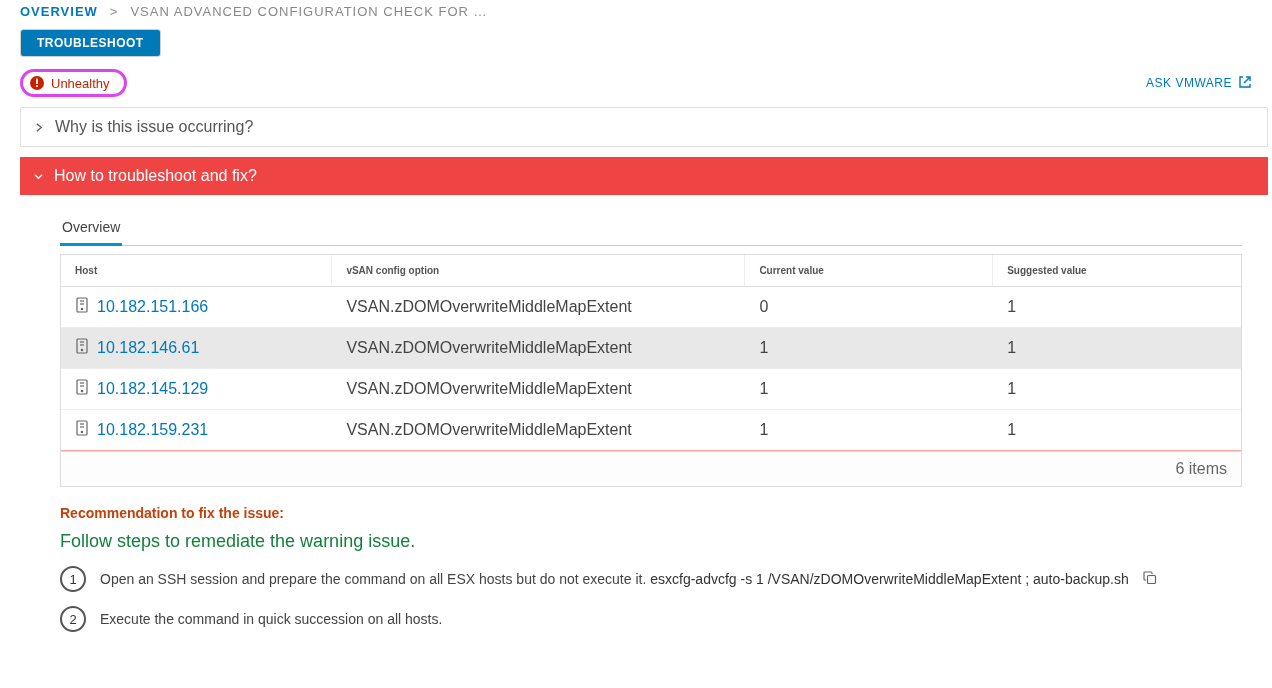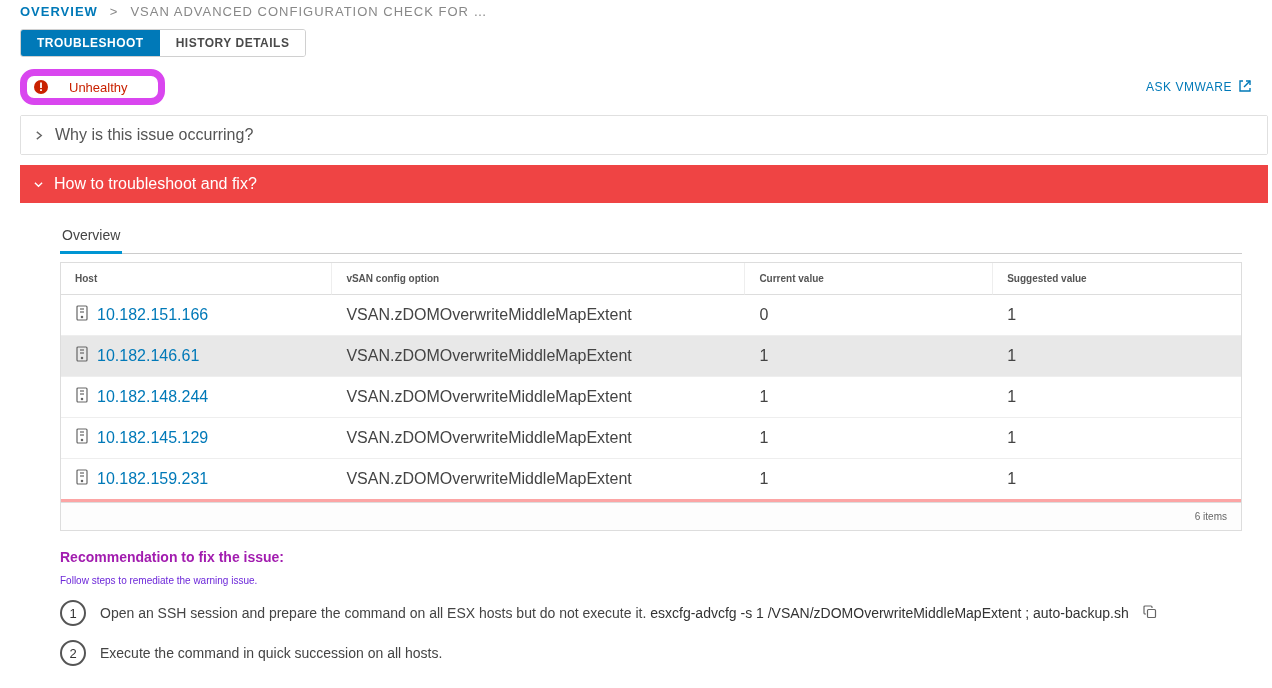--- a/index.html
+++ b/index.html
@@ -51,24 +51,24 @@
   
   .status-row {
     display: flex;
     justify-content: space-between;
     align-items: center;
     padding-right: 20px;
   }
   .badge {
     display: inline-flex;
     align-items: center;
-    gap: 20px;
-    border: 7px solid #d946ef;
+    gap: 6px;
+    border: 3px solid #d946ef;
     border-radius: 14px;
-    padding: 3px 30px 3px 6px;
+    padding: 3px 14px 3px 6px;
     color: #c92100;
     font-size: 13px;
   }
   .badge svg { display: block; }
   .ask-link {
     display: inline-flex;
     align-items: center;
     gap: 6px;
     color: #0079B8;
     font-weight: 400;
@@ -135,42 +135,42 @@
   }
   .tbl th:last-child { border-right: none; }
   .tbl td {
     padding: 10px 14px;
     font-size: 16px;
     color: #444;
     border-bottom: 1px solid #eee;
     vertical-align: middle;
   }
   .tbl tr.selected td { background: #e8e8e8; }
-  .tbl tr:last-child td { border-bottom: 3px solid #fca5a5; }
+  .tbl tr:last-child td { border-bottom: 1px solid #fca5a5; }
   .host-cell {
     display: flex;
     align-items: center;
     gap: 8px;
     color: #0079B8;
   }
   .host-cell a { color: #0079B8; text-decoration: none; cursor: pointer; }
   .table-footer {
     text-align: right;
     padding: 8px 14px;
-    font-size: 10px;
+    font-size: 16px;
     color: #666;
     border: 1px solid #ddd;
     border-top: none;
     background: #fdfdfd;
   }
 
   
   .reco { margin-top: 18px; padding-bottom: 20px; }
-  .reco-title { font-weight: 600; font-size: 14px; color: #a21caf; margin-bottom: 10px; }
-  .reco-sub { font-size: 10px; color: #6d28d9; margin-bottom: 14px; }
+  .reco-title { font-weight: 600; font-size: 14px; color: #c2410c; margin-bottom: 10px; }
+  .reco-sub { font-size: 18px; color: #15803d; margin-bottom: 14px; }
   .step {
     display: flex;
     align-items: center;
     gap: 14px;
     margin-bottom: 14px;
     font-size: 14px;
     color: #444;
   }
   .step-num {
     width: 26px; height: 26px;
@@ -200,21 +200,20 @@
   
   <div class="breadcrumb">
     <span class="bc-link">OVERVIEW</span>
     <span class="bc-sep">&gt;</span>
     <span class="bc-current">VSAN ADVANCED CONFIGURATION CHECK FOR …</span>
   </div>
 
   
   <div class="tabs">
     <div class="tab active">TROUBLESHOOT</div>
-    <div class="tab">HISTORY DETAILS</div>
   </div>
 
   
   <div class="status-row">
     <div class="badge">
       <span>
         <svg width="16" height="16" viewBox="0 0 16 16">
           <circle cx="8" cy="8" r="7" fill="#c92100"></circle>
           <rect x="7.1" y="3.5" width="1.8" height="5.5" fill="#fff"></rect>
           <rect x="7.1" y="10.2" width="1.8" height="1.8" fill="#fff"></rect>
@@ -313,36 +312,20 @@
             </tr>
             <tr>
               <td>
                 <div class="host-cell">
                   <span><svg width="14" height="16" viewBox="0 0 14 16" fill="none" stroke="#666" stroke-width="1.2">
                       <rect x="2" y="1" width="10" height="14" rx="1"></rect>
                       <line x1="5" y1="4" x2="9" y2="4"></line>
                       <line x1="5" y1="7" x2="9" y2="7"></line>
                       <circle cx="7" cy="12" r="0.7" fill="#666"></circle>
                     </svg></span>
-                  <a>10.182.148.244</a>
-                </div>
-              </td>
-              <td>VSAN.zDOMOverwriteMiddleMapExtent</td>
-              <td>1</td>
-              <td>1</td>
-            </tr>
-            <tr>
-              <td>
-                <div class="host-cell">
-                  <span><svg width="14" height="16" viewBox="0 0 14 16" fill="none" stroke="#666" stroke-width="1.2">
-                      <rect x="2" y="1" width="10" height="14" rx="1"></rect>
-                      <line x1="5" y1="4" x2="9" y2="4"></line>
-                      <line x1="5" y1="7" x2="9" y2="7"></line>
-                      <circle cx="7" cy="12" r="0.7" fill="#666"></circle>
-                    </svg></span>
                   <a>10.182.145.129</a>
                 </div>
               </td>
               <td>VSAN.zDOMOverwriteMiddleMapExtent</td>
               <td>1</td>
               <td>1</td>
             </tr>
             <tr>
               <td>
                 <div class="host-cell">

